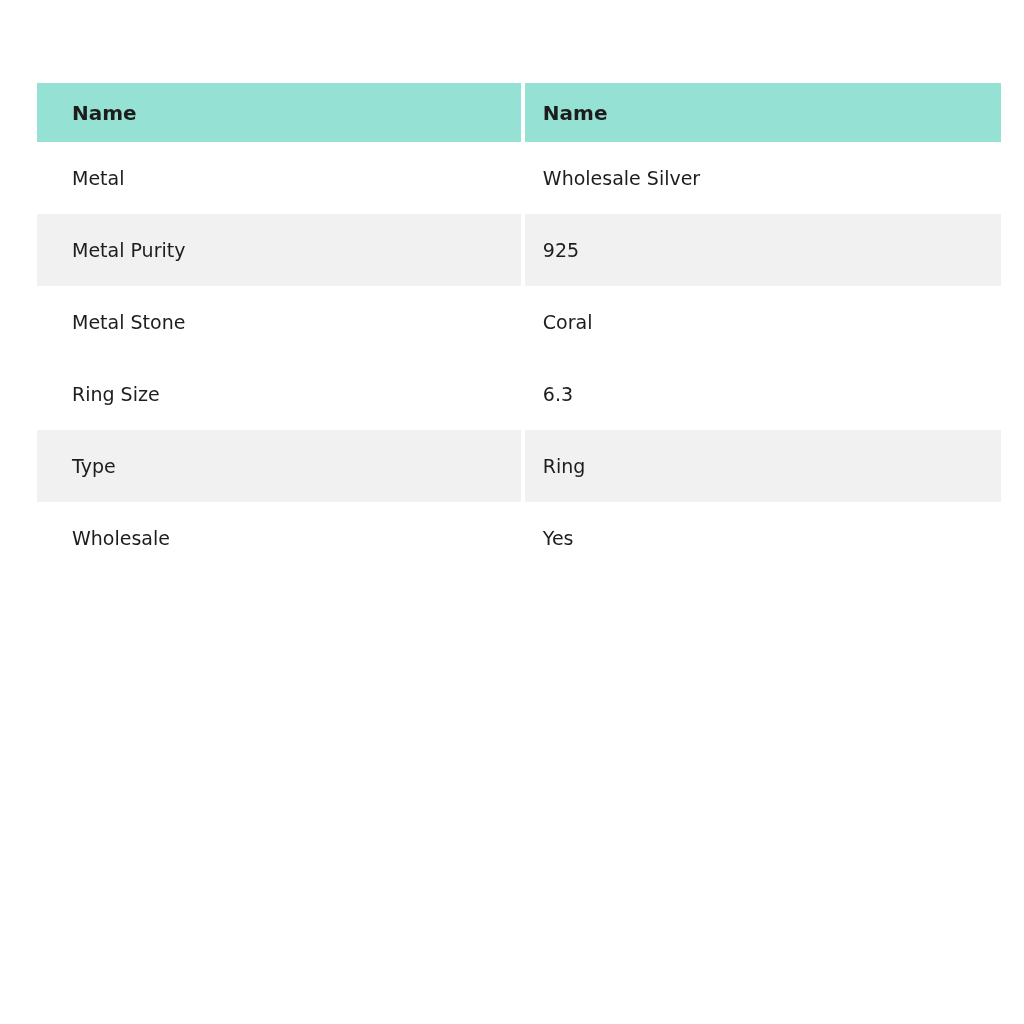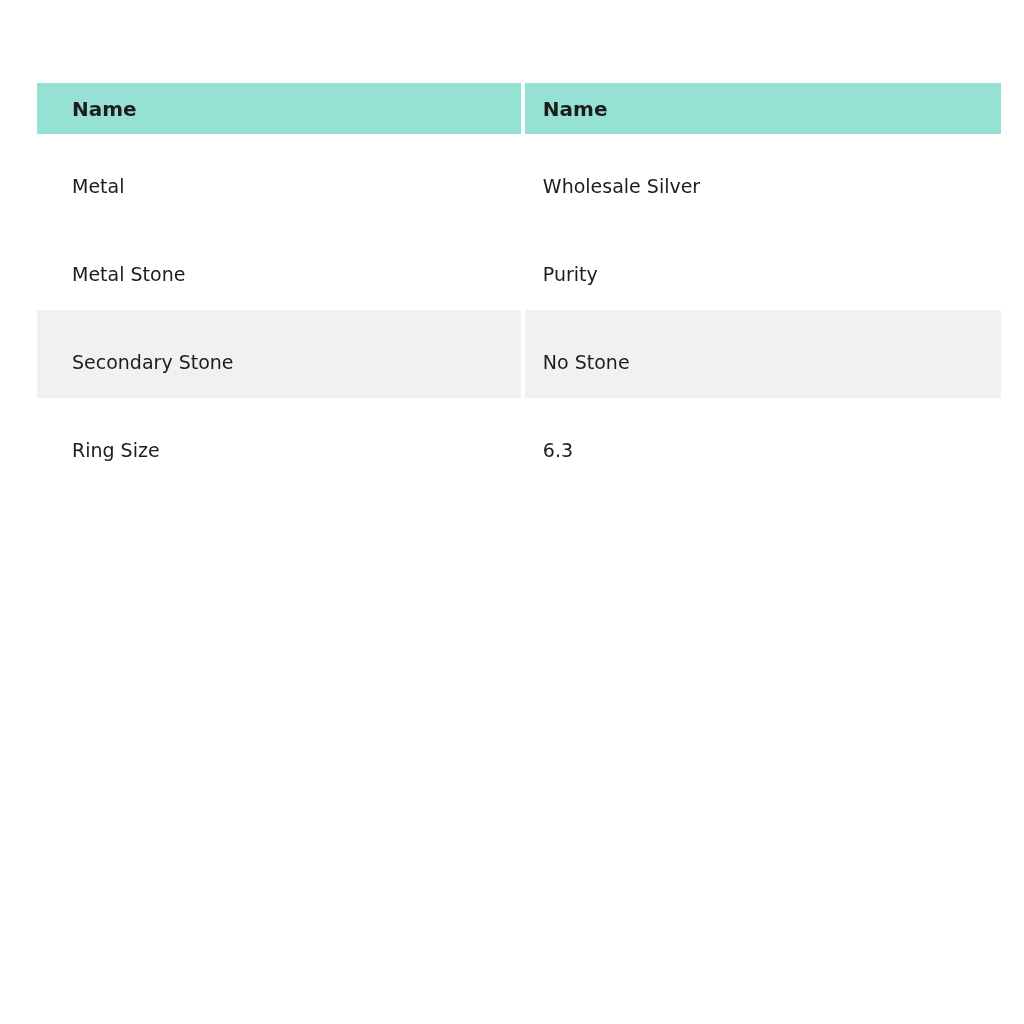--- a/index.html
+++ b/index.html
@@ -26,33 +26,33 @@
     border-collapse: collapse;
     table-layout: fixed;
   }
   .attributes-table col.name-col   { width: 50.4%; }
   .attributes-table col.value-col  { width: 49.6%; }
   .attributes-table th {
     background: var(--header-bg, #95e2d5);
     text-align: left;
     font-weight: 700;
     font-size: 20px;
-    height: 51px;
+    height: 59px;
     padding: 0 10px 0 35px;
     vertical-align: middle;
     white-space: nowrap;
     overflow: hidden;
   }
   .attributes-table td {
     background: #ffffff;
     text-align: left;
     font-weight: 400;
     font-size: 19px;
     height: 72px;
-    padding: 16px 10px 0 35px;
+    padding: 0 10px 0 35px;
     vertical-align: middle;
     white-space: nowrap;
     overflow: hidden;
   }
   .attributes-table tr.alt td {
     background: var(--alt-row-bg, #f1f1f1);
   }
   .attributes-table th.value-cell,
   .attributes-table td.value-cell {
     border-left: 4px solid #ffffff;
@@ -72,27 +72,35 @@
       <tr>
         <th class="name-cell">Name</th>
         <th class="value-cell">Name</th>
       </tr>
     </thead>
     <tbody id="table-body">
         <tr>
           <td class="name-cell">Metal</td>
           <td class="value-cell">Wholesale Silver</td>
         </tr>
+        <tr class="alt">
+          <td class="name-cell">Metal Purity</td>
+          <td class="value-cell">925</td>
+        </tr>
         <tr>
           <td class="name-cell">Metal Stone</td>
-          <td class="value-cell">Purity</td>
-        </tr>
-        <tr class="alt">
-          <td class="name-cell">Secondary Stone</td>
-          <td class="value-cell">No Stone</td>
+          <td class="value-cell">Coral</td>
         </tr>
         <tr>
           <td class="name-cell">Ring Size</td>
           <td class="value-cell">6.3</td>
+        </tr>
+        <tr class="alt">
+          <td class="name-cell">Type</td>
+          <td class="value-cell">Ring</td>
+        </tr>
+        <tr>
+          <td class="name-cell">Wholesale</td>
+          <td class="value-cell">Yes</td>
         </tr>
       </tbody>
   </table>
 </div>
 
 </body></html>

